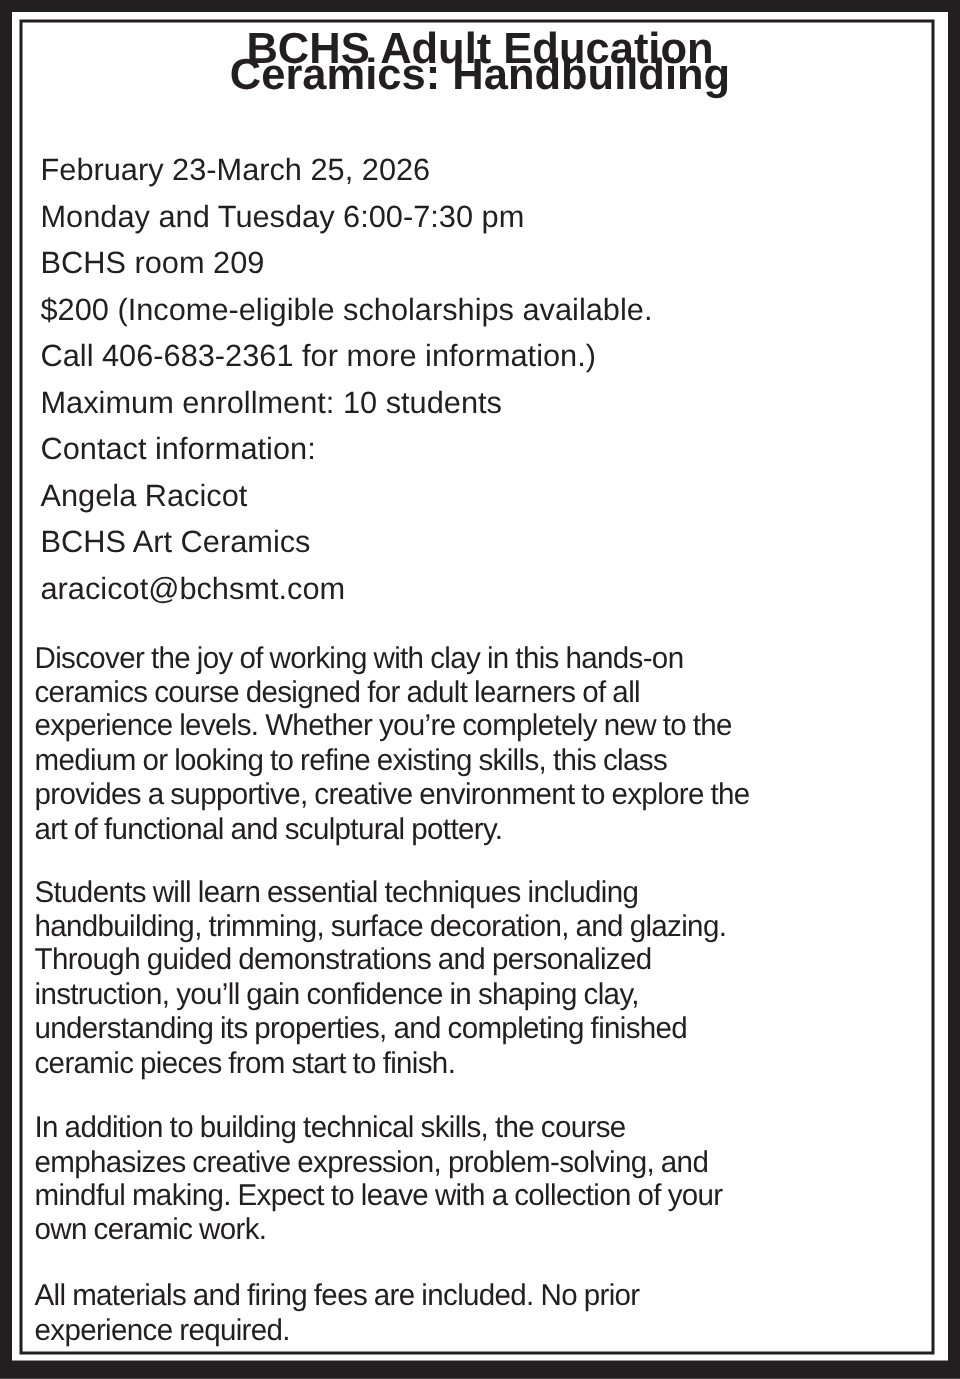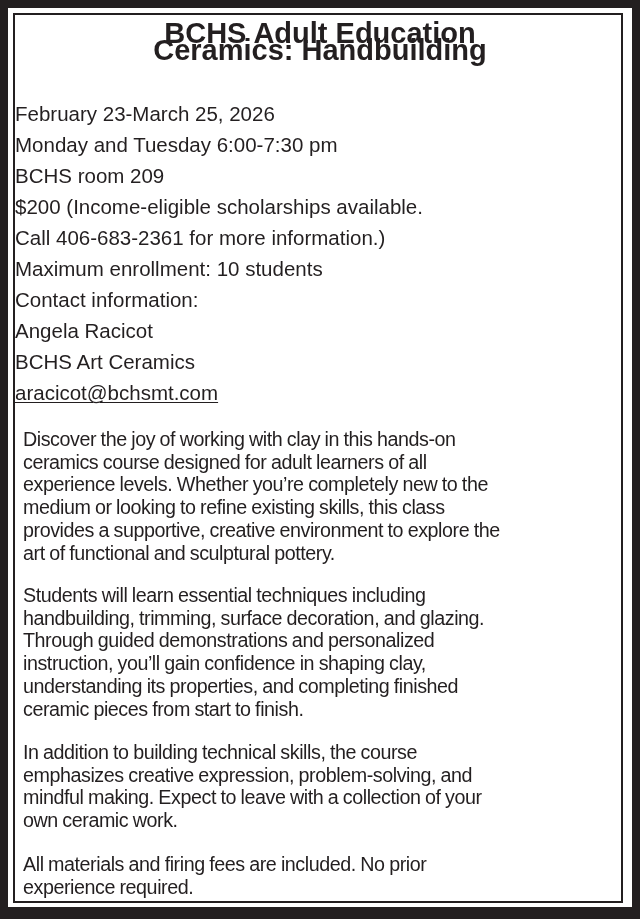--- a/index.html
+++ b/index.html
@@ -41,27 +41,26 @@
       text-align: center;
       font-weight: bold;
       font-size: 29px;
       line-height: 32px;
       letter-spacing: 0px;
     }
     .title-1 { top: 17px; }
     .title-2 { top: 34px; }
     .info-line {
       position: absolute;
-      left: 15px;
+      left: 27px;
       font-size: 20.5px;
       line-height: 24px;
       white-space: nowrap;
     }
     .email {
-      text-decoration: underline;
       text-underline-offset: 2px;
       text-decoration-thickness: 1px;
       text-align: center;
     }
     .para {
       position: absolute;
       left: 23px;
       width: 600px;
       font-size: 20px;
       line-height: 22.7px;

